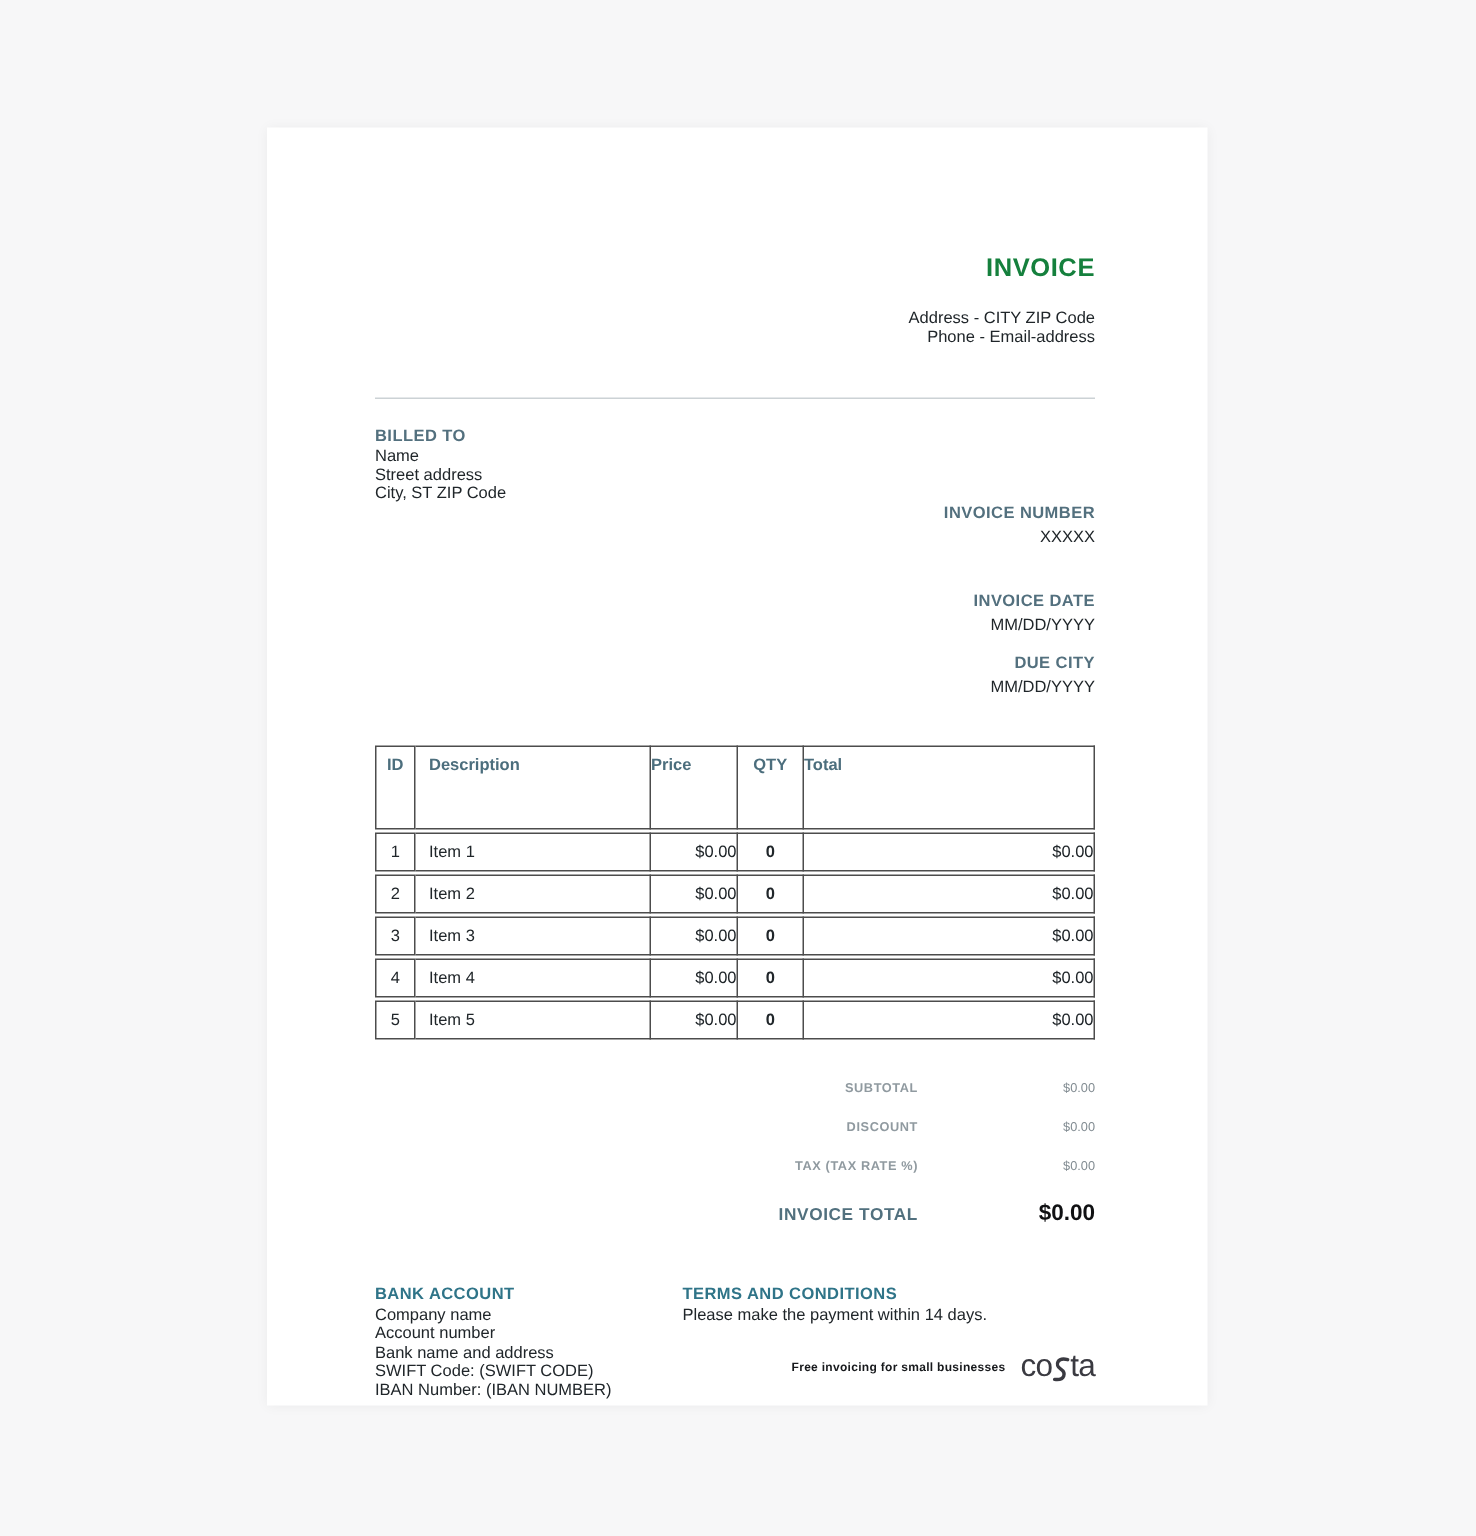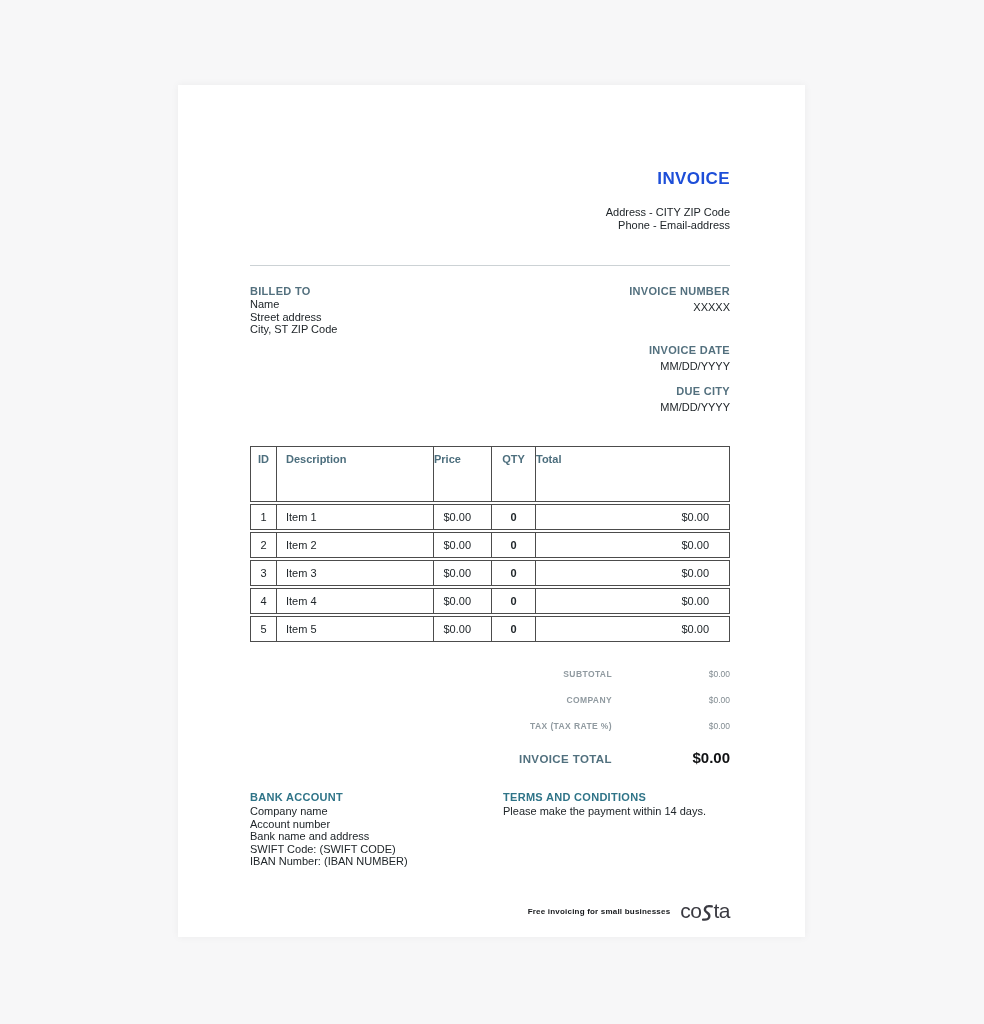--- a/index.html
+++ b/index.html
@@ -5,29 +5,29 @@
   * { margin:0; padding:0; box-sizing:border-box; }
   html,body { background:#f7f7f8; }
   body { font-family:"Liberation Sans","DejaVu Sans",sans-serif; }
   .canvas { position:relative; width:984px; height:1024px; background:#f7f7f8; overflow:hidden; }
   .page { position:absolute; left:178px; top:85px; width:627px; height:852px; background:#ffffff;
           box-shadow:0 0 8px rgba(0,0,0,0.05); }
   .content { position:absolute; left:72px; top:0; width:480px; }
 
   
   .header-block { margin-top:84px; text-align:right; }
-  .doc-title { font-size:17px; font-weight:bold; color:#1d4ed8; letter-spacing:0.4px; }
+  .doc-title { font-size:17px; font-weight:bold; color:#15803d; letter-spacing:0.4px; }
   .company-block { margin-top:17px; }
   .company-name { font-size:11px; font-weight:bold; color:#4d8296; letter-spacing:0.3px; margin-bottom:1px; }
   .company-line { font-size:11px; color:#20262a; line-height:12.5px; }
 
   .divider { border:none; border-top:1px solid #ccd2d5; margin-top:34px; }
 
   
-  .billing-row { display:flex; justify-content:space-between; margin-top:19px; }
+  .billing-row { display:flex; justify-content:space-between; margin-top:19px;flex-direction:column; }
   .billed-col .sec-heading { margin-bottom:1px; }
   .sec-heading { font-size:11px; font-weight:bold; color:#53707e; letter-spacing:0.3px; }
   .sec-heading.teal { color:#2f7488; }
   .plain-line { font-size:11px; color:#20262a; line-height:12.5px; }
   .meta-col { text-align:right; }
   .meta-label { font-size:11px; font-weight:bold; color:#53707e; letter-spacing:0.3px; line-height:13px; }
   .meta-value { font-size:11px; color:#20262a; line-height:13px; margin-top:3px; }
   .meta-block-1 { margin-bottom:30px; }
   .meta-block-2 { margin-bottom:12px; }
 
@@ -37,35 +37,35 @@
        border-right:1px solid #4c4c4c; font-size:11px; }
   table.items th:first-child, table.items td:first-child { border-left:1px solid #4c4c4c; }
   table.items th { height:56px; vertical-align:top; padding-top:6px; font-weight:bold; color:#4c6e7d; text-align:left; }
   table.items td { height:26px; vertical-align:middle; color:#20262a; }
   .col-id    { width:27px; }
   .col-desc  { width:157px; }
   .col-price { width:58px; }
   .col-qty   { width:44px; }
   .col-total { width:194px; }
   .c-center { text-align:center !important; }
-  .c-right  { text-align:right; padding-right:20px; }
+  .c-right  { text-align:right; padding-right:0; }
   .c-left   { padding-left:9px; }
   td.qty-cell { color:#53707e; font-weight:bold; }
 
   
   .summary { margin-top:25px; }
   .summary-row { display:flex; align-items:center; margin-bottom:16px; }
   .summary-label { flex:1; text-align:right; font-size:8.5px; font-weight:bold; color:#909aa0; letter-spacing:0.4px; }
   .summary-value { width:118px; text-align:right; font-size:8.5px; color:#828c92; }
   .total-row { display:flex; align-items:baseline; margin-top:18px; }
   .total-label { flex:1; text-align:right; font-size:11.5px; font-weight:bold; color:#51707e; letter-spacing:0.4px; }
   .total-value { width:118px; text-align:right; font-size:15px; font-weight:bold; color:#101113; }
 
   
-  .bottom-row { display:flex; margin-top:25px;gap:48px; }
+  .bottom-row { display:flex; margin-top:40px; }
   .bank-col { width:205px; }
   .terms-col { flex:1; }
   .bottom-row .sec-heading { margin-bottom:2px; }
 
   
   .footer { position:absolute; right:75px; bottom:14px; display:flex; align-items:center; gap:10px; }
   .tagline { font-size:8px; font-weight:bold; color:#17191c; letter-spacing:0.2px; }
   .brand { display:flex; align-items:center; color:#3a3a41; font-size:21px; letter-spacing:-0.5px; }
   .brand svg { margin:0 -1px; position:relative; top:2px; }
 </style>
@@ -164,21 +164,21 @@
           </tr>
         </tbody>
       </table>
 
       <div class="summary">
         <div class="summary-row">
           <div class="summary-label">SUBTOTAL</div>
           <div class="summary-value">$0.00</div>
         </div>
         <div class="summary-row">
-          <div class="summary-label">COMPANY</div>
+          <div class="summary-label">DISCOUNT</div>
           <div class="summary-value">$0.00</div>
         </div>
         <div class="summary-row">
           <div class="summary-label">TAX (TAX RATE %)</div>
           <div class="summary-value">$0.00</div>
         </div>
         <div class="total-row">
           <div class="total-label">INVOICE TOTAL</div>
           <div class="total-value">$0.00</div>
         </div>

